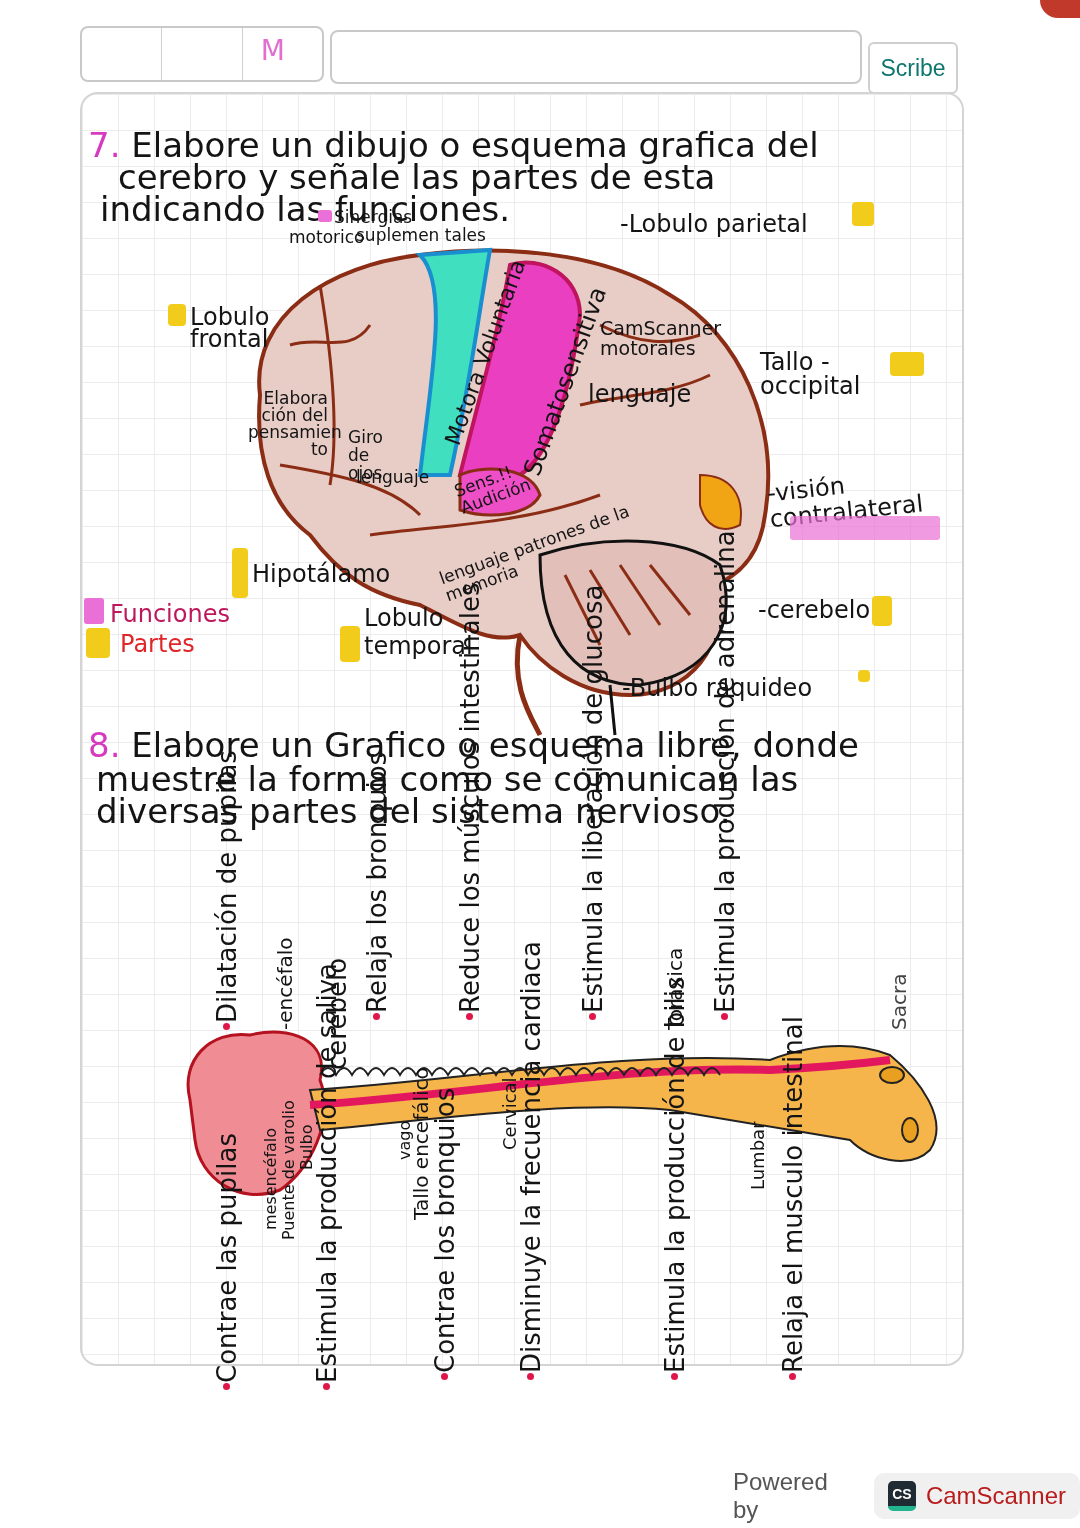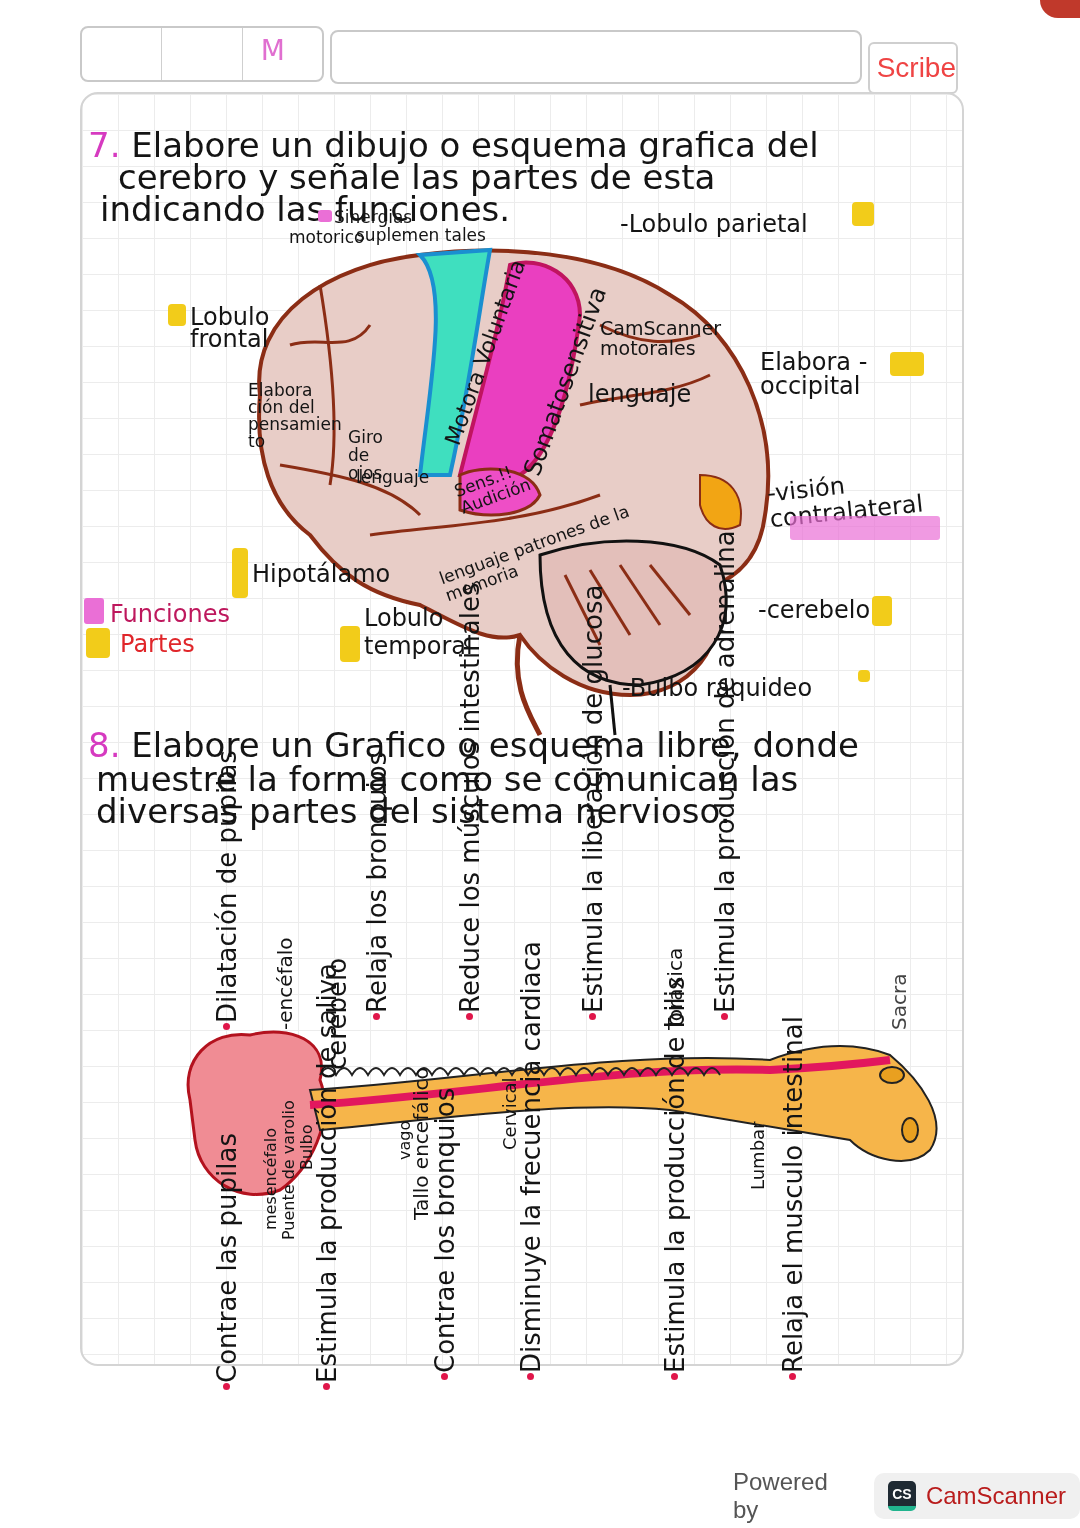--- a/index.html
+++ b/index.html
@@ -3,21 +3,21 @@
 <meta charset="utf-8">
 <style>
   html,body{margin:0;padding:0;}
   body{width:1080px;height:1528px;background:#ffffff;position:relative;overflow:hidden;font-family:"DejaVu Sans",sans-serif;color:#111;}
   .page{position:absolute;left:44px;top:0;width:990px;height:1445px;background:#fff;}
   .header-boxes{position:absolute;left:80px;top:26px;width:240px;height:52px;border:2px solid #c9c9c9;border-radius:8px;display:flex;}
   .header-boxes .cell{flex:1;border-right:1.5px solid #cfcfcf;position:relative;}
   .header-boxes .cell:last-child{border-right:none;}
   .header-boxes .cell span{position:absolute;left:18px;top:6px;color:#e06fd0;font-size:28px;font-family:"DejaVu Sans",sans-serif;}
   .title-box{position:absolute;left:330px;top:30px;width:528px;height:50px;border:2px solid #c9c9c9;border-radius:8px;}
-  .scribe{position:absolute;left:868px;top:42px;width:86px;height:48px;border:2px solid #cfcfcf;border-radius:6px;color:#ef4444;font-size:28px;text-align:right;line-height:48px;font-family:"Liberation Sans",sans-serif;}
+  .scribe{position:absolute;left:868px;top:42px;width:86px;height:48px;border:2px solid #cfcfcf;border-radius:6px;color:#0f766e;font-size:23px;text-align:center;line-height:48px;font-family:"Liberation Sans",sans-serif;}
   .grid{position:absolute;left:80px;top:92px;width:880px;height:1270px;border:2px solid #d4d4d4;border-radius:18px;
     background-image:linear-gradient(#ececec 1px,transparent 1px),linear-gradient(90deg,#ececec 1px,transparent 1px);
     background-size:36px 36px;}
   .hand{position:absolute;font-family:"DejaVu Sans",sans-serif;color:#141414;white-space:nowrap;}
   .q-num{color:#d63ac0;}
   .q-text{font-size:34px;line-height:34px;}
   .lbl{font-size:24px;}
   .sm{font-size:17px;line-height:18px;}
   .vert{writing-mode:vertical-rl;transform:rotate(180deg);font-size:26px;line-height:30px;}
   .dot{display:inline-block;width:7px;height:7px;border-radius:50%;background:#e0164a;}
@@ -91,24 +91,24 @@
 <div class="yellow-mark" style="left:852px;top:202px;width:22px;height:24px;"></div>
 
 <div class="yellow-mark" style="left:168px;top:304px;width:18px;height:22px;"></div>
 <div class="hand lbl" style="left:178px;top:306px;width:80px;white-space:normal;line-height:22px;margin-left:12px;">Lobulo frontal</div>
 
 <div class="hand" style="left:440px;top:250px;font-size:22px;transform:rotate(-70deg);transform-origin:left top;top:440px;">Motora Voluntaria</div>
 <div class="hand" style="left:518px;top:470px;font-size:24px;transform:rotate(-70deg);transform-origin:left top;">Somatosensitiva</div>
 
 <div class="hand sm" style="left:600px;top:318px;width:120px;white-space:normal;font-size:19px;line-height:20px;">CamScanner motorales</div>
 <div class="hand lbl" style="left:588px;top:380px;">lenguaje</div>
-<div class="hand lbl" style="left:760px;top:350px;width:140px;white-space:normal;line-height:24px;">Elabora -occipital</div>
+<div class="hand lbl" style="left:760px;top:350px;width:140px;white-space:normal;line-height:24px;">Tallo -occipital</div>
 <div class="yellow-mark" style="left:890px;top:352px;width:34px;height:24px;"></div>
 
-<div class="hand sm" style="left:248px;top:382px;width:80px;white-space:normal;line-height:17px;">Elabora ción del pensamien to</div>
+<div class="hand sm" style="left:248px;top:390px;width:80px;white-space:normal;line-height:17px;text-align:right;">Elabora ción del pensamien to</div>
 <div class="hand sm" style="left:348px;top:428px;width:60px;white-space:normal;line-height:18px;">Giro de ojos</div>
 <div class="hand sm" style="left:356px;top:468px;">lenguaje</div>
 <div class="hand sm" style="left:456px;top:470px;width:70px;white-space:normal;transform:rotate(-20deg);">Sens.!! Audición</div>
 <div class="hand sm" style="left:436px;top:530px;width:230px;white-space:normal;transform:rotate(-20deg);">lenguaje patrones de la memoria</div>
 
 <div class="hand lbl" style="left:768px;top:470px;width:200px;white-space:normal;line-height:26px;transform:rotate(-6deg);">-visión contralateral</div>
 <div class="pink-mark" style="left:790px;top:516px;width:150px;height:24px;opacity:0.7;"></div>
 
 <div class="yellow-mark" style="left:232px;top:548px;width:16px;height:50px;"></div>
 <div class="hand lbl" style="left:252px;top:560px;">Hipotálamo</div>

